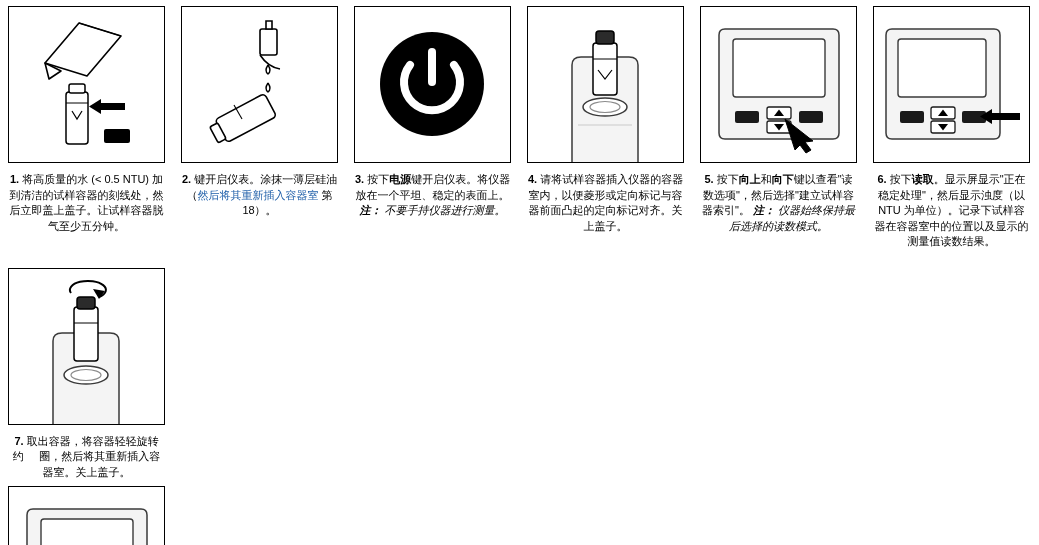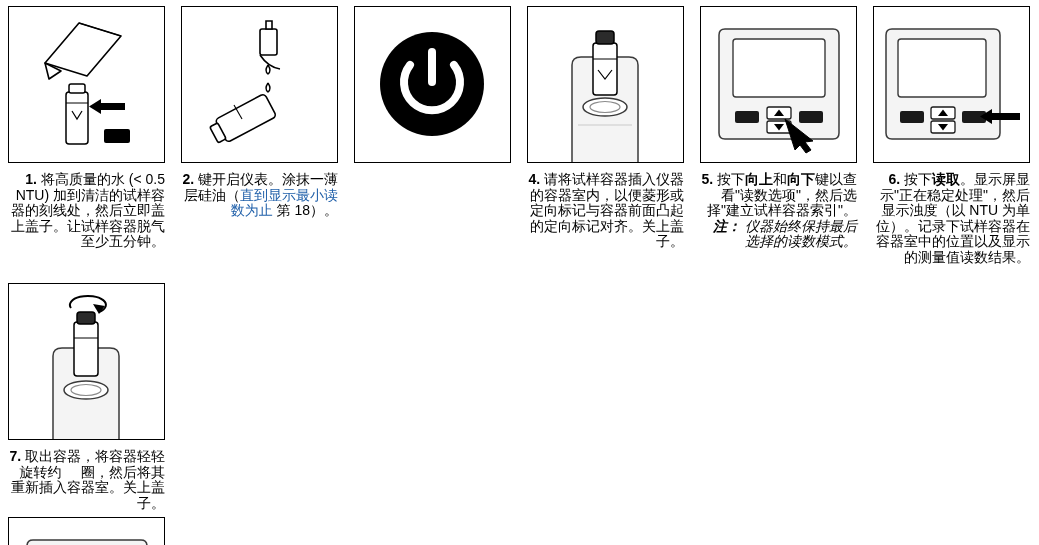--- a/index.html
+++ b/index.html
@@ -34,24 +34,24 @@
   .panel {
     width: 157px;
     height: 157px;
     border: 1.5px solid #000;
     box-sizing: border-box;
     position: relative;
     background: #fff;
     overflow: hidden;
   }
   .caption {
-    font-size: 14px;
+    font-size: 11px;
     line-height: 15.5px;
     margin-top: 9px;
-    text-align: right;
+    text-align: center;
     word-break: break-word;
   }
   .caption b { font-weight: bold; }
   .caption i { font-style: italic; }
   .num { font-weight: bold; }
   svg { display: block; }
 </style>
 </head>
 <body>
 
@@ -109,33 +109,38 @@
             <g transform="rotate(-28 62 112)">
               <rect x="36" y="99" width="56" height="26" rx="4"></rect>
               <rect x="28" y="103" width="9" height="18" rx="2"></rect>
             </g>
           </g>
           <path d="M52 98 l8 14" stroke="#000" stroke-width="1.1" fill="none"></path>
         </svg>
       </div>
       <div class="caption">
         <span class="num">2.</span>
-        <span> 键开启仪表。涂抹一薄层硅油（</span><span style="color:#1f5fa9">直到显示最小读数为止</span><span> 第 18）。</span>
+        <span> 键开启仪表。涂抹一薄层硅油（</span><span style="color:#1f5fa9">然后将其重新插入容器室</span><span> 第 18）。</span>
       </div>
     </div>
 
     <div class="step">
       <div class="panel">
         <svg width="155" height="155" viewBox="0 0 155 155">
           <circle cx="77" cy="77" r="52" fill="#000"></circle>
           <g stroke="#ffffff" stroke-width="8" fill="none" stroke-linecap="round">
             <path d="M55 58 a28 28 0 1 0 44 0"></path>
             <path d="M77 45 v30"></path>
           </g>
         </svg>
+      </div>
+      <div class="caption">
+        <span class="num">3.</span>
+        <span> 按下</span><b>电源</b><span>键开启仪表。将仪器放在一个平坦、稳定的表面上。</span>
+        <i><b>注：</b></i><i> 不要手持仪器进行测量。</i>
       </div>
     </div>
 
     <div class="step">
       <div class="panel">
         <svg width="155" height="155" viewBox="0 0 155 155">
 
           <g stroke="#3a3a3a" stroke-width="1.5" fill="#f4f4f4">
             <path d="M44 58 q0 -8 9 -8 h48 q9 0 9 8 v100 h-66 z"></path>
           </g>

